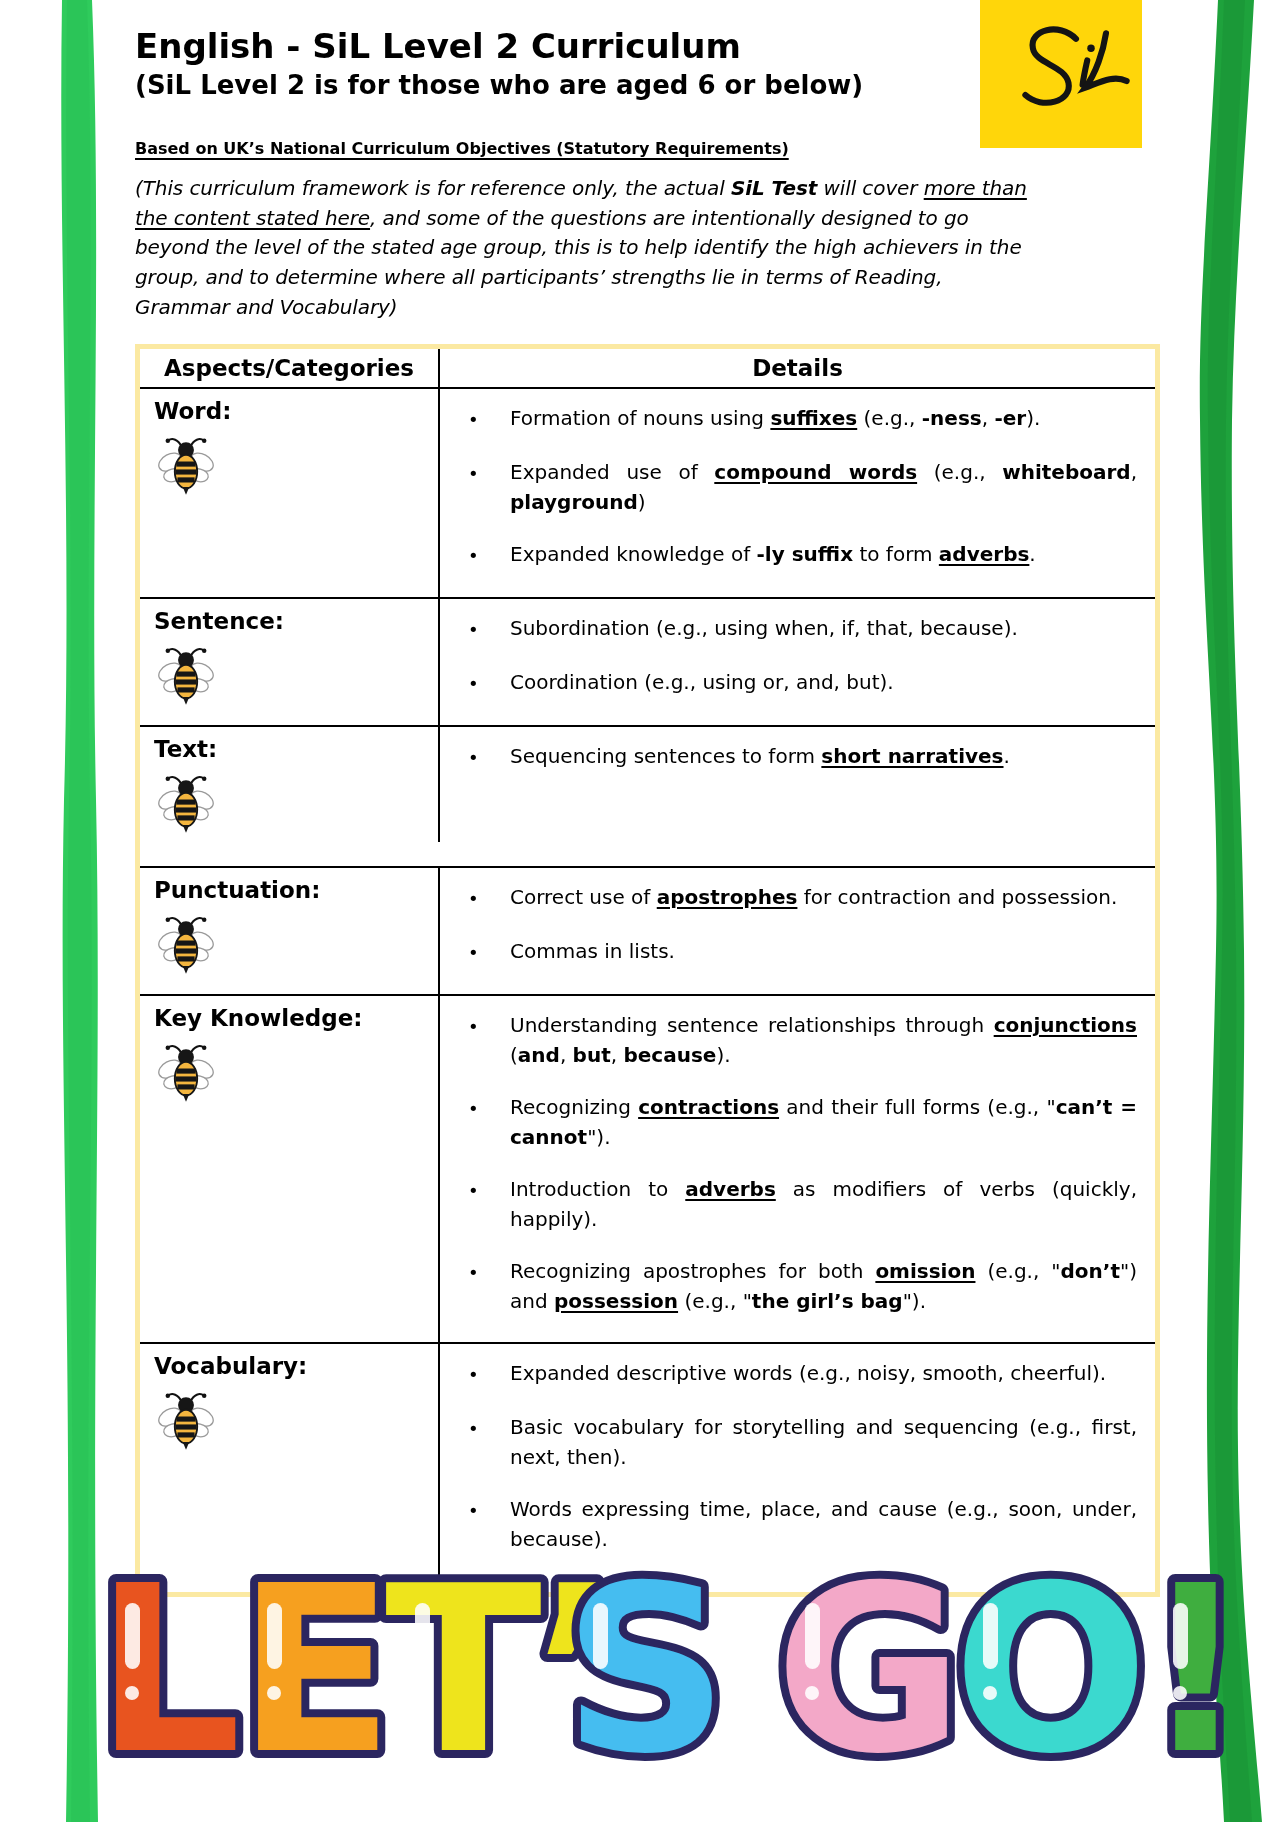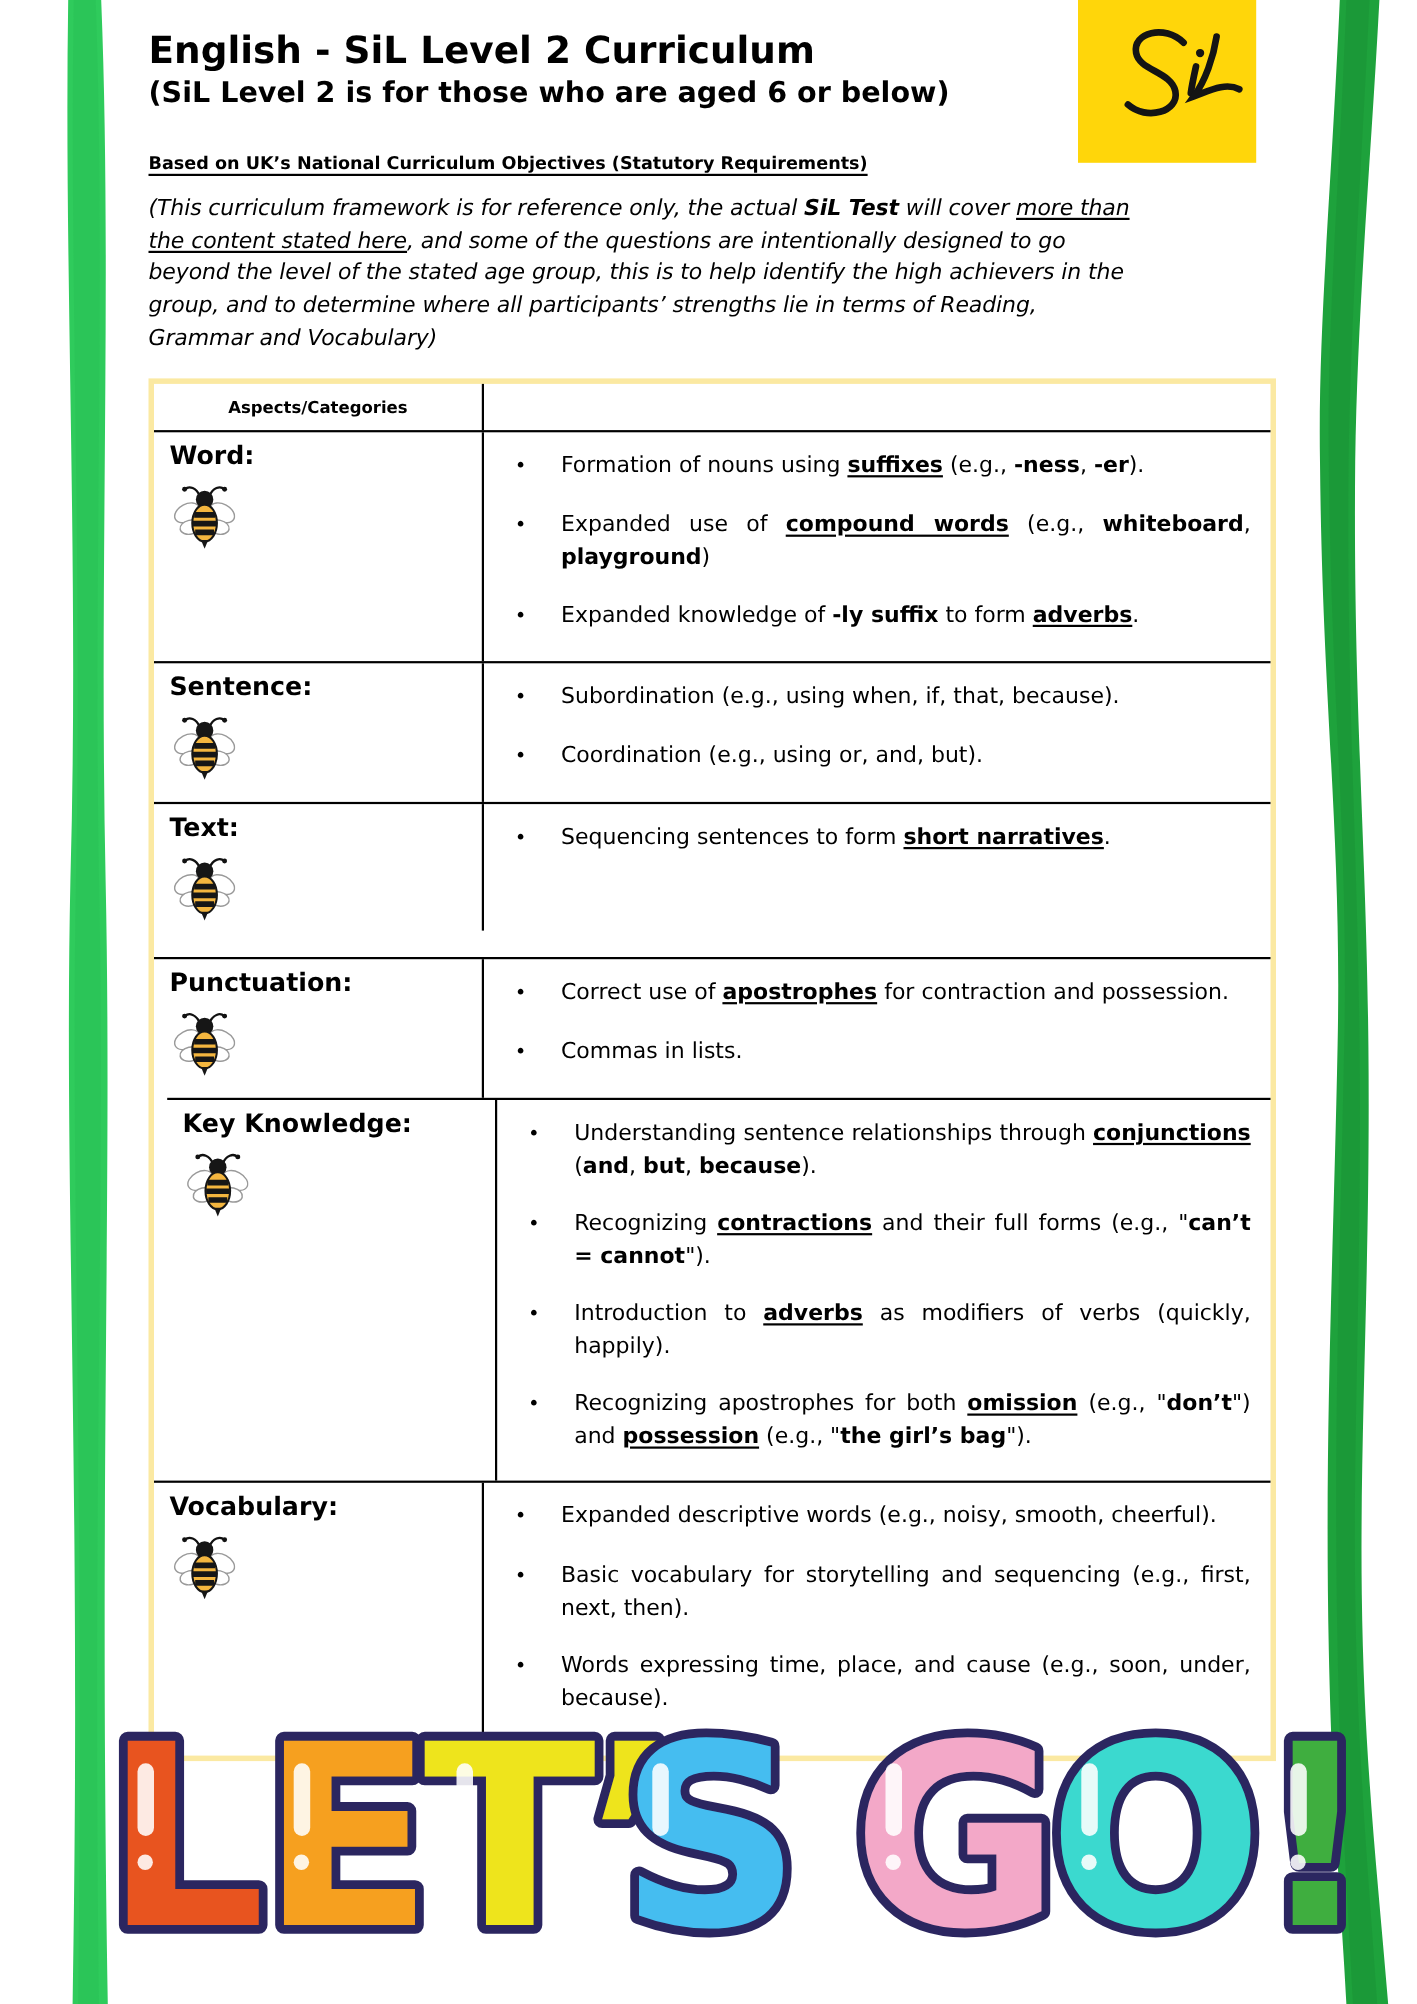--- a/index.html
+++ b/index.html
@@ -42,21 +42,21 @@
   }
   .t-row{display:grid;grid-template-columns:300px 1fr;border-top:2px solid #000;}
   .t-row.header-row{border-top:none;min-height:38px;}
   .cell-cat{
     border-right:2px solid #000;
     padding:8px 8px 8px 14px;box-sizing:border-box;
   }
   .cell-det{padding:14px 18px 4px 22px;box-sizing:border-box;}
   .header-row .cell-cat,.header-row .cell-det{
     display:flex;align-items:center;justify-content:center;
-    font-weight:bold;font-size:15px;padding:12px;
+    font-weight:bold;font-size:23px;padding:0;
   }
   .cat-label{font-size:23px;font-weight:bold;line-height:1.25;}
   .bee{width:56px;height:62px;margin:8px 0 0 4px;display:block;}
   ul.bullets{list-style:none;margin:0;padding:0;}
   ul.bullets li{display:flex;margin:0 0 22px 0;}
   .dot{width:16px;flex:0 0 16px;margin:2px 26px 0 6px;font-size:18px;line-height:30px;}
   .btext{flex:1;font-size:20px;line-height:30px;text-align:justify;}
 
   .letsgo{position:absolute;left:85px;top:1545px;width:1155px;height:262px;}
   .lg-letter{
@@ -92,20 +92,21 @@
   <h1 class="title">English - SiL Level 2 Curriculum</h1>
   <h2 class="subtitle">(SiL Level 2 is for those who are aged 6 or below)</h2>
 
   <h3 class="heading">Based on UK’s National Curriculum Objectives (Statutory Requirements)</h3>
 
   <p class="intro"><span>(This curriculum framework is for reference only, the actual </span><span class="b">SiL Test</span><span> will cover </span><span class="u">more than the content stated here</span><span>, and some of the questions are intentionally designed to go beyond the level of the stated age group, this is to help identify the high achievers in the group, and to determine where all participants’ strengths lie in terms of Reading, Grammar and Vocabulary)</span></p>
 
   <div class="curr-table">
     <div class="t-row header-row">
       <div class="cell-cat">Aspects/Categories</div>
+      <div class="cell-det">Details</div>
     </div>
     <div>
   <div class="t-row" style="min-height: 188px;">
     <div class="cell-cat">
       <div class="cat-label">Word:</div>
       <span>
   <svg class="bee" viewBox="0 0 60 66">
     <g stroke="#111" stroke-width="2.2" fill="none" stroke-linecap="round">
       <path d="M25,13 C22,6 15,3 11,7"></path>
       <path d="M35,13 C38,6 45,3 49,7"></path>
@@ -254,21 +255,21 @@
                 <div class="btext"><span>Correct use of </span><span class="b u">apostrophes</span><span> for contraction and possession.</span></div>
               </li>
               <li>
                 <span class="dot">•</span>
                 <div class="btext"><span>Commas in lists.</span></div>
               </li>
             </ul>
     </div>
   </div>
 
-  <div class="t-row" style="min-height: 321px; margin-left: 12px;">
+  <div class="t-row" style="min-height: 321px;">
     <div class="cell-cat">
       <div class="cat-label">Key Knowledge:</div>
       <span>
   <svg class="bee" viewBox="0 0 60 66">
     <g stroke="#111" stroke-width="2.2" fill="none" stroke-linecap="round">
       <path d="M25,13 C22,6 15,3 11,7"></path>
       <path d="M35,13 C38,6 45,3 49,7"></path>
     </g>
     <circle cx="10.5" cy="7" r="2.4" fill="#111"></circle>
     <circle cx="49.5" cy="7" r="2.4" fill="#111"></circle>

